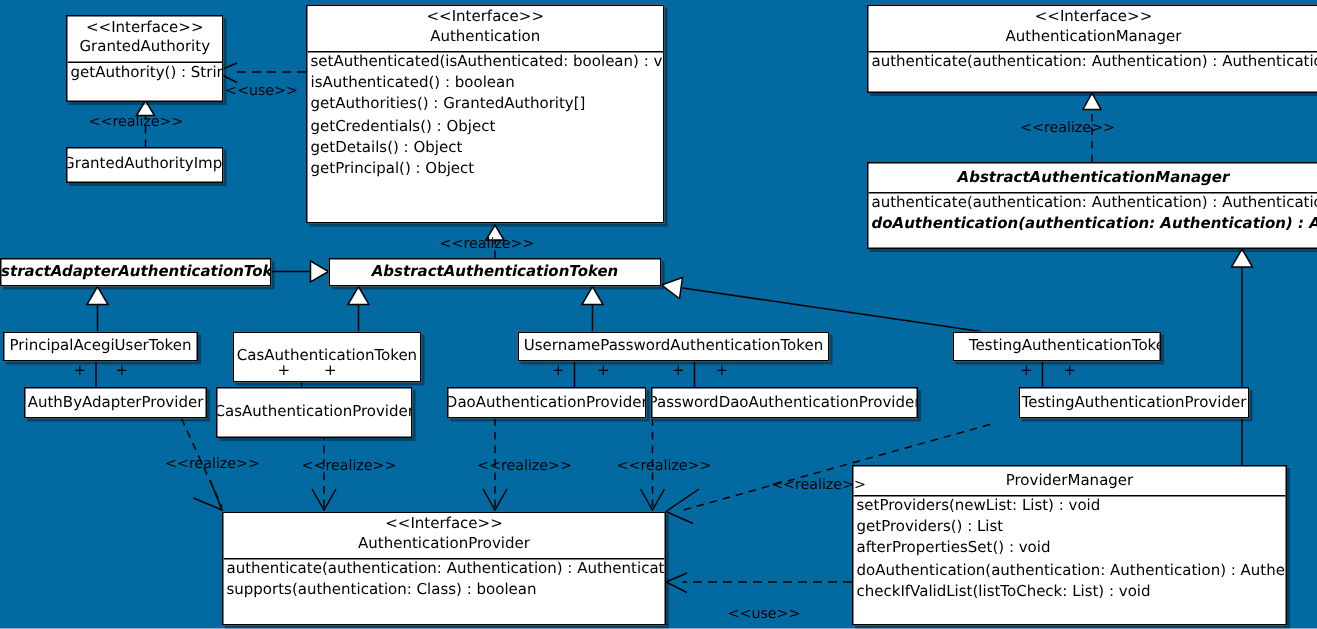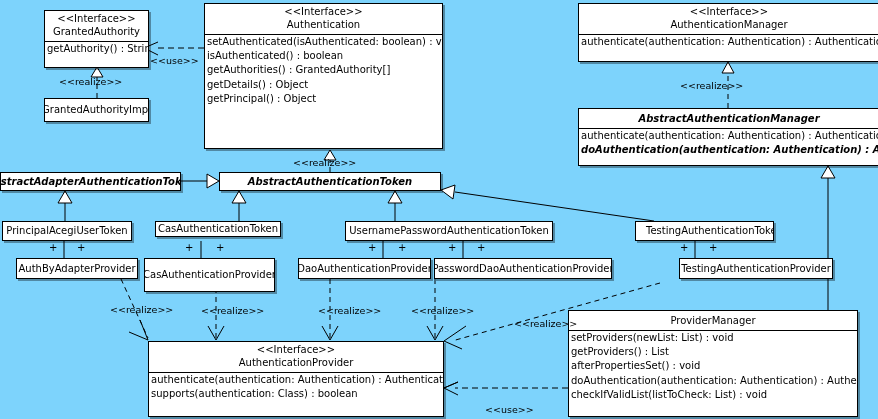--- a/index.html
+++ b/index.html
@@ -12,21 +12,21 @@
     height: 419px;
     position: relative;
     overflow: hidden;
     font-family: "DejaVu Sans", sans-serif;
   }
   #canvas {
     position: absolute;
     left: 0; top: 0;
     width: 878px;
     height: 419px;
-    background: #7dd3fc;
+    background: #0369a1;
   }
   svg.edges {
     position: absolute;
     left: 0; top: 0;
     width: 878px;
     height: 419px;
     pointer-events: none;
   }
   .uml-class {
     position: absolute;
@@ -219,20 +219,21 @@
 
   <div class="uml-class" style="left:204px; top:3px; width:239px; height:146px;">
     <div class="cls-head with-body">
       <div class="stereo">&lt;&lt;Interface&gt;&gt;</div>
       <div class="cname">Authentication</div>
     </div>
     <div class="cls-body">
       <div class="member">setAuthenticated(isAuthenticated: boolean) : void</div>
       <div class="member">isAuthenticated() : boolean</div>
       <div class="member">getAuthorities() : GrantedAuthority[]</div>
+      <div class="member">getCredentials() : Object</div>
       <div class="member">getDetails() : Object</div>
       <div class="member">getPrincipal() : Object</div>
     </div>
   </div>
 
   <div class="uml-class" style="left:578px; top:3px; width:302px; height:59px;">
     <div class="cls-head with-body">
       <div class="stereo">&lt;&lt;Interface&gt;&gt;</div>
       <div class="cname">AuthenticationManager</div>
     </div>
@@ -262,21 +263,21 @@
       <div class="cname abstract">AbstractAuthenticationToken</div>
     </div>
   </div>
 
   <div class="uml-class" style="left:2px; top:221px; width:130px; height:20px;">
     <div class="compact">
       <div class="cname">PrincipalAcegiUserToken</div>
     </div>
   </div>
 
-  <div class="uml-class" style="left:155px; top:221px; width:126px; height:16px;text-align:right;">
+  <div class="uml-class" style="left:155px; top:221px; width:126px; height:34px;text-align:right;">
     <div class="compact">
       <div class="cname">CasAuthenticationToken</div>
     </div>
   </div>
 
   <div class="uml-class" style="left:345px; top:221px; width:208px; height:20px;">
     <div class="compact">
       <div class="cname">UsernamePasswordAuthenticationToken</div>
     </div>
   </div>

